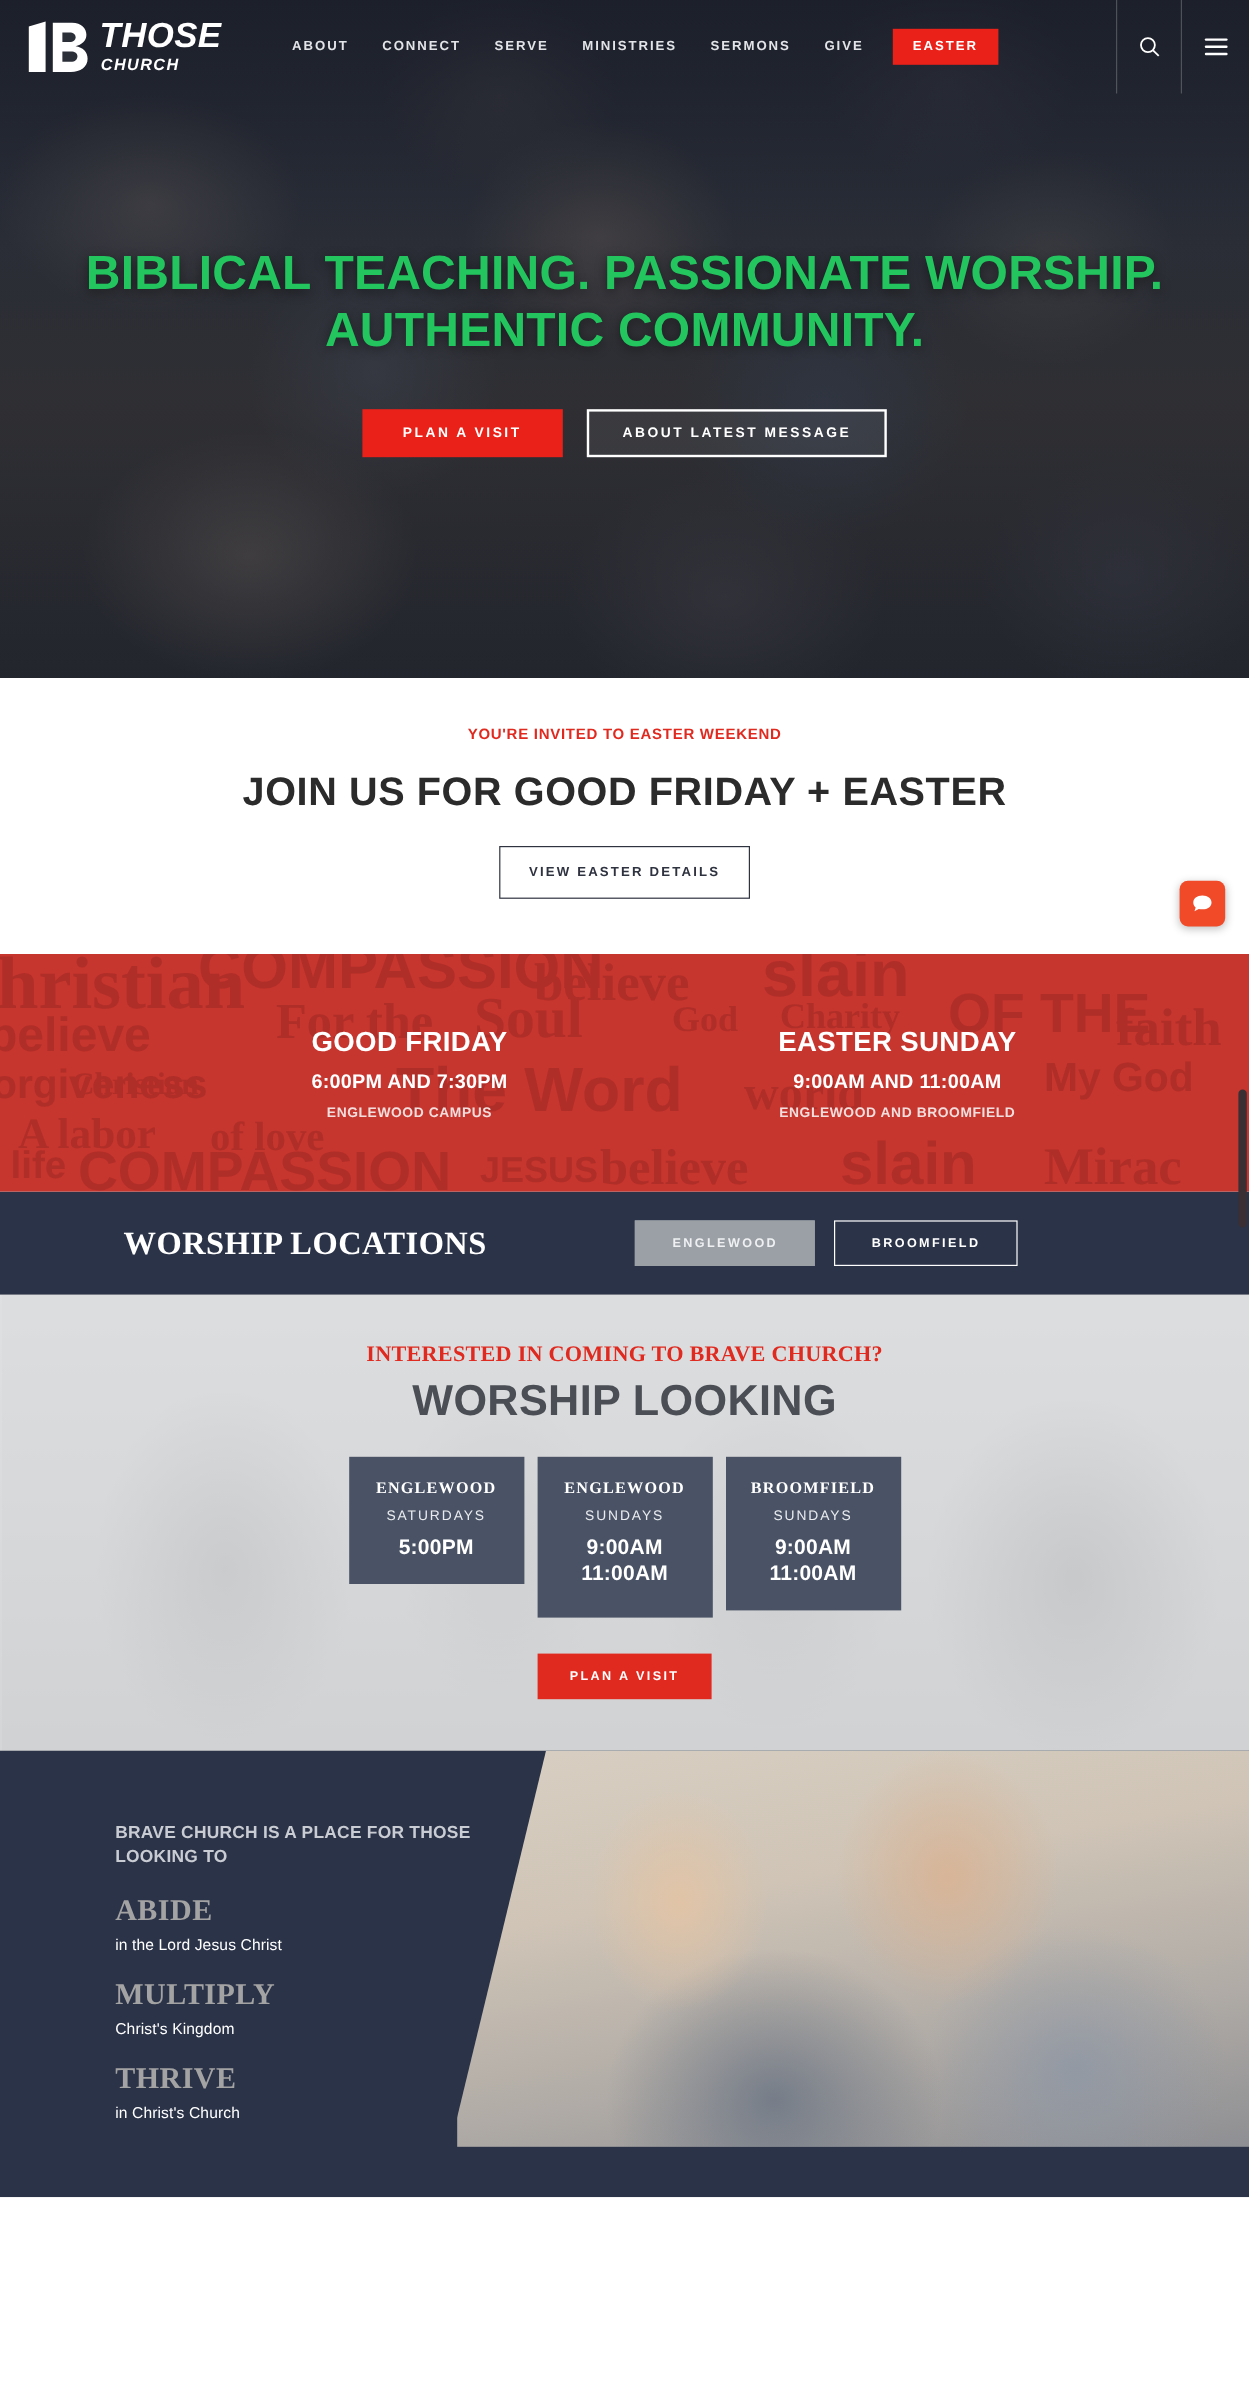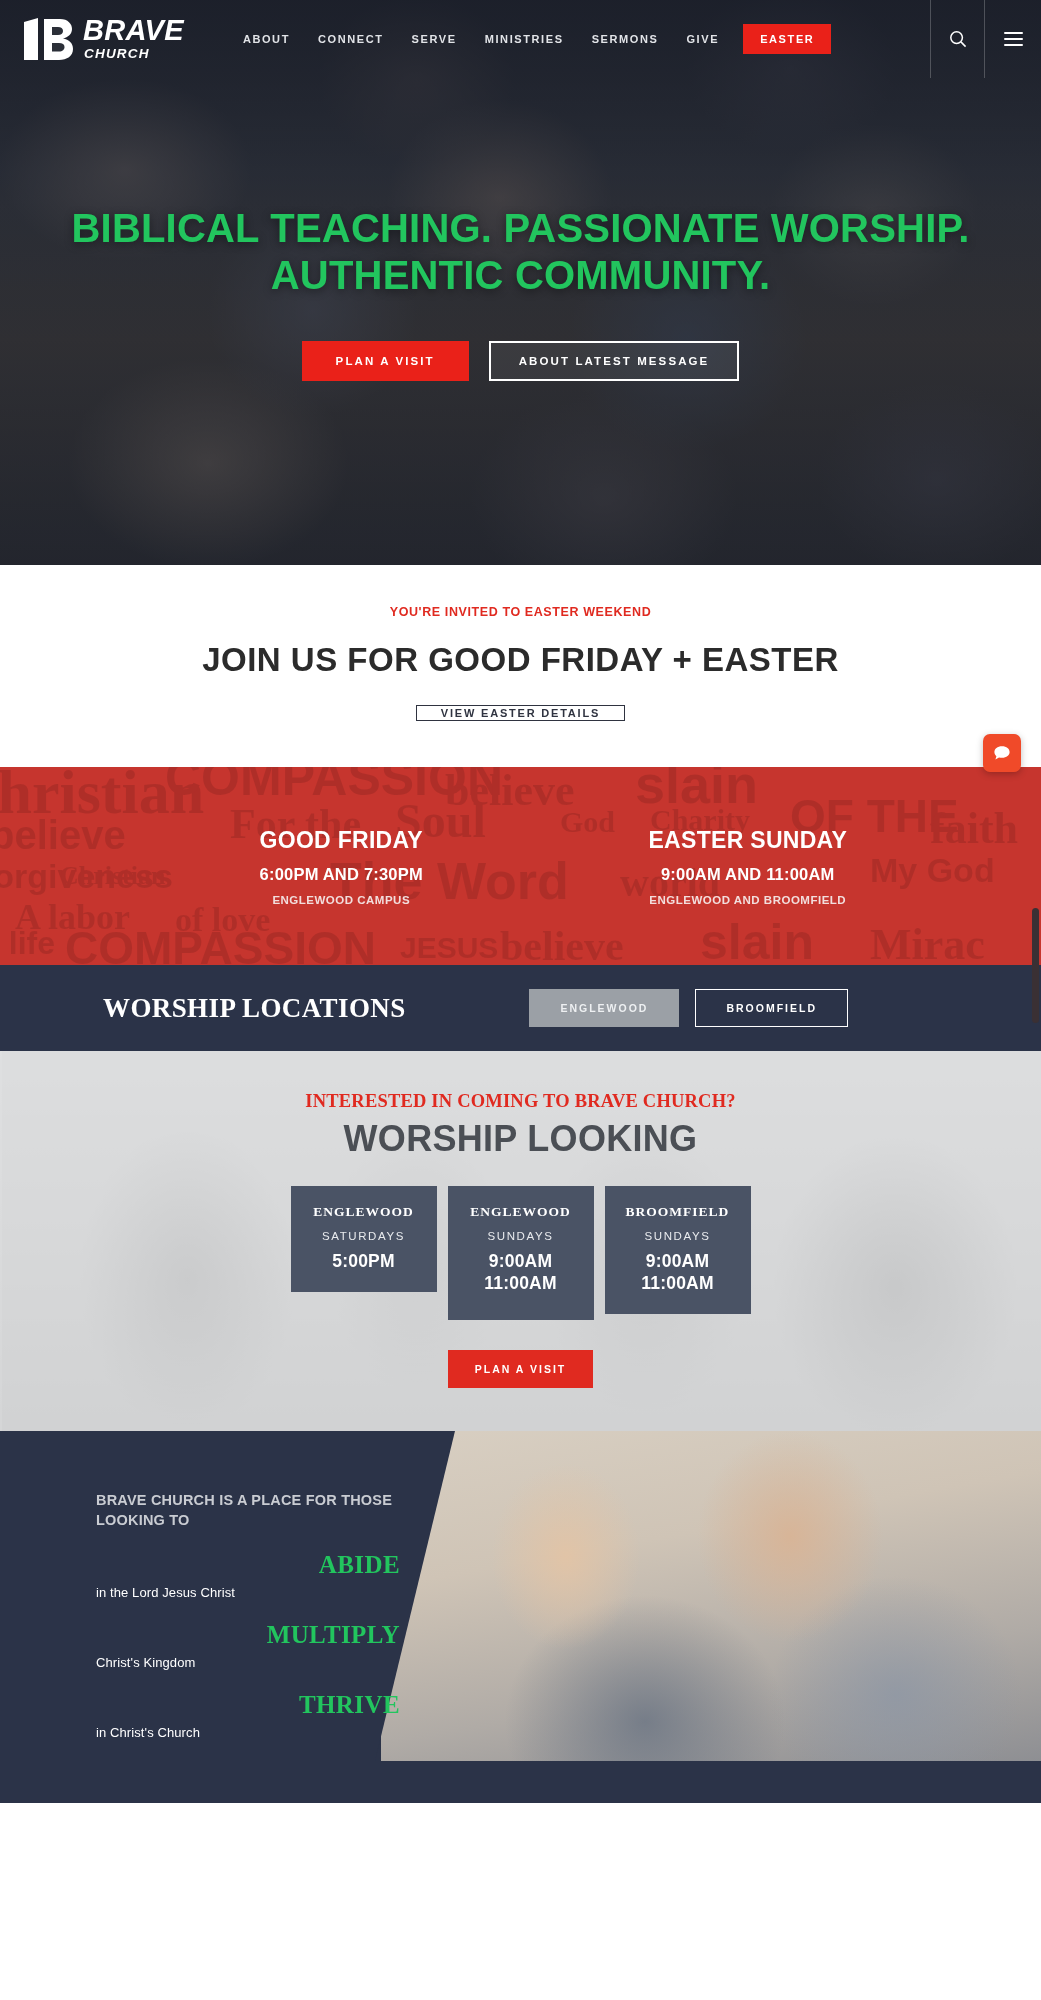--- a/index.html
+++ b/index.html
@@ -108,21 +108,21 @@
     letter-spacing: .5px; font-stretch: condensed;
     background-image: repeating-linear-gradient(
       38deg, rgba(255,255,255,0) 0 1px, rgba(255,255,255,.55) 1px 2px,
       rgba(255,255,255,0) 2px 4px, rgba(255,255,255,.35) 4px 5px);
     -webkit-background-clip: text; background-clip: text;
   }
   .invite-btn {
     margin-top: 26px; display: inline-block; background: transparent;
     border: 1.5px solid #2f3340; color: #2f3340; font-family: inherit;
     font-size: 11px; font-weight: bold; letter-spacing: 1.8px;
-    padding: 1px 24px; cursor: pointer;
+    padding: 15px 24px; cursor: pointer;
   }
 
   
   .redband {
     position: relative; background: #c6352e; height: 198px; overflow: hidden;
   }
   .redband-texture {
     position: absolute; inset: 0; overflow: hidden; opacity: .30;
     color: #7d1f1c; font-weight: bold; user-select: none;
   }
@@ -232,22 +232,22 @@
     z-index: 4;
   }
   .abide-text { position: relative; z-index: 8; padding: 59px 0 0 96px; width: 400px; }
   .abide-intro {
     color: #c9ccd2; font-size: 14.5px; font-weight: bold; line-height: 1.38;
     letter-spacing: .2px; font-stretch: condensed;
   }
   .abide-item { margin-top: 22px; }
   .abide-item:first-of-type { margin-top: 26px; }
   .abide-word {
-    color: #22c55e; font-size: 25px; font-weight: bold;
-    font-family: "Liberation Serif", serif; letter-spacing: .4px; line-height: 1; text-align: right;
+    color: #a3a3a3; font-size: 25px; font-weight: bold;
+    font-family: "Liberation Serif", serif; letter-spacing: .4px; line-height: 1;
   }
   .abide-sub { color: #fff; font-size: 13px; margin-top: 8px; letter-spacing: .1px; }
 
   
   .chat-widget {
     position: absolute; right: 20px; top: 734px; width: 38px; height: 38px;
     background: #f04a29; border-radius: 7px; z-index: 60;
     display: flex; align-items: center; justify-content: center;
     box-shadow: 0 2px 7px rgba(0,0,0,.25); cursor: pointer;
   }
@@ -274,21 +274,21 @@
     <nav class="nav">
       <div class="nav-inner">
         <a class="logo">
           <svg class="logo-mark" width="52" height="46" viewBox="0 0 52 46">
             <polygon points="2,6 16,2 16,44 2,44" fill="#ffffff"></polygon>
             <path d="M22,3 L38,3 C46,3 50,8 50,13 C50,18 46,21.5 41,22.5 C47,23.5 51,27 51,33 C51,40 45,44 37,44 L22,44 Z" fill="#ffffff"></path>
             <path d="M30,11 L36,11 C39,11 41,12.5 41,15 C41,17.5 39,19 36,19 L30,19 Z" fill="#2b2f38"></path>
             <path d="M30,27 L37,27 C40.5,27 42.5,28.5 42.5,31 C42.5,33.5 40.5,35.5 37,35.5 L30,35.5 Z" fill="#2b2f38"></path>
           </svg>
           <span class="logo-words">
-            <span class="logo-brave">BRAVE</span>
+            <span class="logo-brave">THOSE</span>
             <span class="logo-church">CHURCH</span>
           </span>
         </a>
 
         <div class="nav-links">
           <a class="nav-link">ABOUT</a>
           <a class="nav-link">CONNECT</a>
           <a class="nav-link">SERVE</a>
           <a class="nav-link">MINISTRIES</a>
           <a class="nav-link">SERMONS</a>

